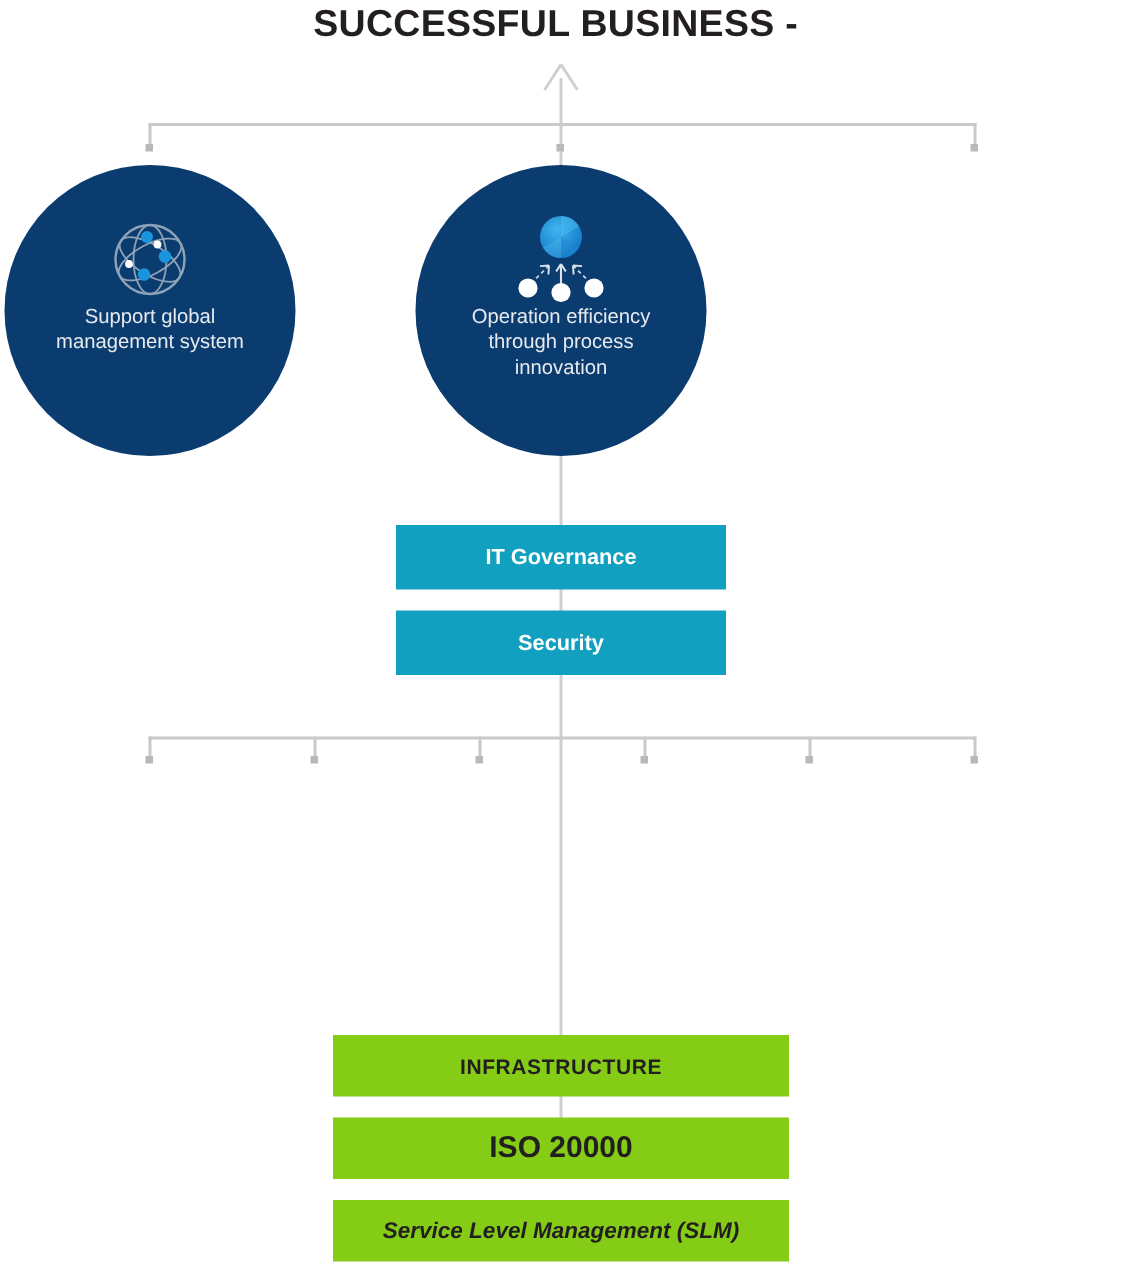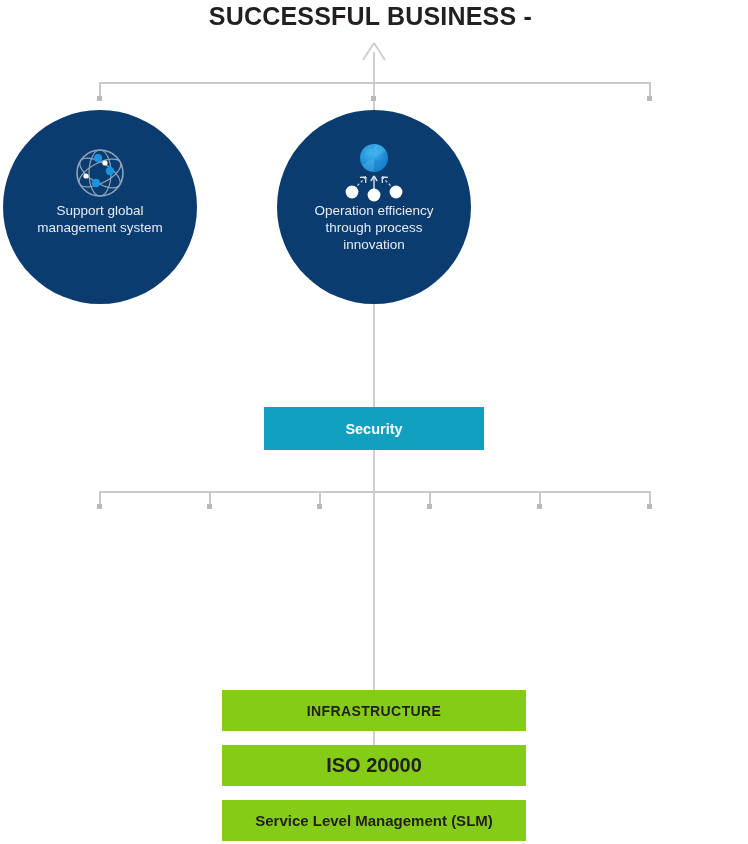--- a/index.html
+++ b/index.html
@@ -160,21 +160,21 @@
     height: 41px;
     background: #84cc16;
     color: #231f20;
     display: flex;
     align-items: center;
     justify-content: center;
     font-weight: bold;
   }
   #bar-infrastructure { top: 690px; font-size: 14px; letter-spacing: 0.4px; }
   #bar-iso            { top: 745px; font-size: 20px; }
-  #bar-slm            { top: 800px; font-size: 15px; }
+  #bar-slm            { top: 800px; font-size: 15px; font-style: italic; }
 </style>
 </head>
 <body>
 
 <div id="canvas">
 
   <div id="title">
     <span class="t-dark">SUCCESSFUL BUSINESS - </span>
   </div>
 
@@ -235,20 +235,23 @@
         <circle cx="41" cy="51" r="6.4" fill="#ffffff"></circle>
         <circle cx="63" cy="48" r="6.4" fill="#ffffff"></circle>
       </svg>
     </div>
     <div class="c-label" style="white-space: pre-line;">Operation efficiency
 through process
 innovation</div>
   </div>
 
 
+  <div class="teal-bar" id="bar-governance">
+    <span>IT Governance</span>
+  </div>
   <div class="teal-bar" id="bar-security">
     <span>Security</span>
   </div>
 
   <div class="line-h" style="left:99px; top:491px; width:552px;"></div>
   <div class="line-v" style="left:99px;  top:491px; height:14px;"></div>
   <div class="line-v" style="left:209px; top:491px; height:14px;"></div>
   <div class="line-v" style="left:319px; top:491px; height:14px;"></div>
   <div class="line-v" style="left:429px; top:491px; height:14px;"></div>
   <div class="line-v" style="left:539px; top:491px; height:14px;"></div>

